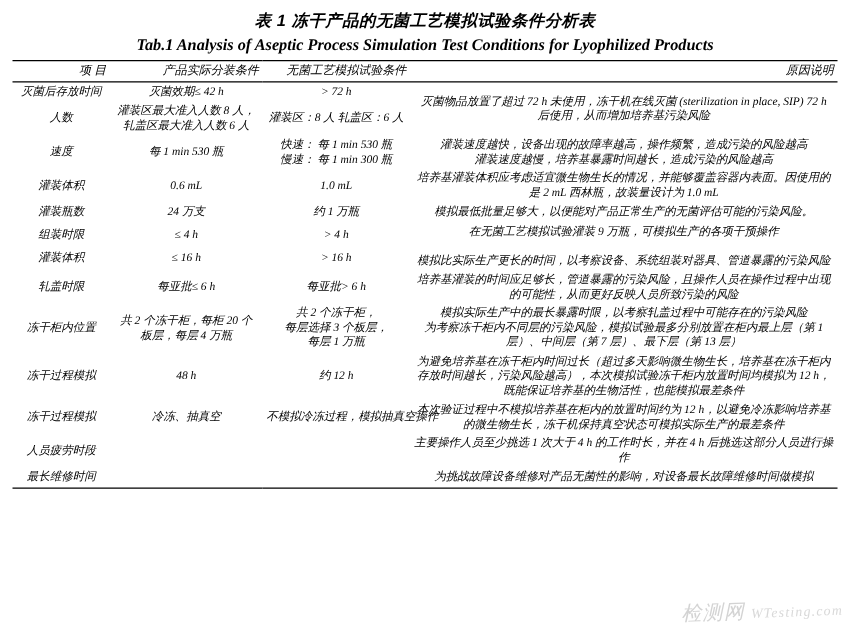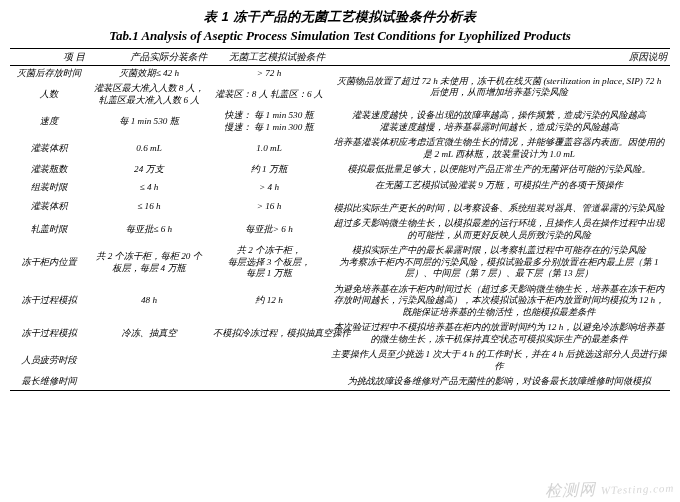--- a/index.html
+++ b/index.html
@@ -196,21 +196,21 @@
       </tr>
 
       <tr>
         <td class="c1">轧盖时限</td>
         <td class="c2">
           <span class="line nowrap">每亚批≤ 6 h</span>
         </td>
         <td class="c3">
           <span class="line nowrap">每亚批&gt; 6 h</span>
         </td>
-        <td class="c4 desc">超过多天影响微生物生长，以模拟最差的运行环境，且操作人员在操作过程中出现的可能性，从而更好反映人员所致污染的风险</td>
+        <td class="c4 desc">培养基灌装的时间应足够长，管道暴露的污染风险，且操作人员在操作过程中出现的可能性，从而更好反映人员所致污染的风险</td>
       </tr>
 
       <tr>
         <td class="c1">冻干柜内位置</td>
         <td class="c2">
           <span class="line nowrap">共 2 个冻干柜，每柜 20 个</span>
           <span class="line nowrap">板层，每层 4 万瓶</span>
         </td>
         <td class="c3">
           <span class="line nowrap">共 2 个冻干柜，</span>

